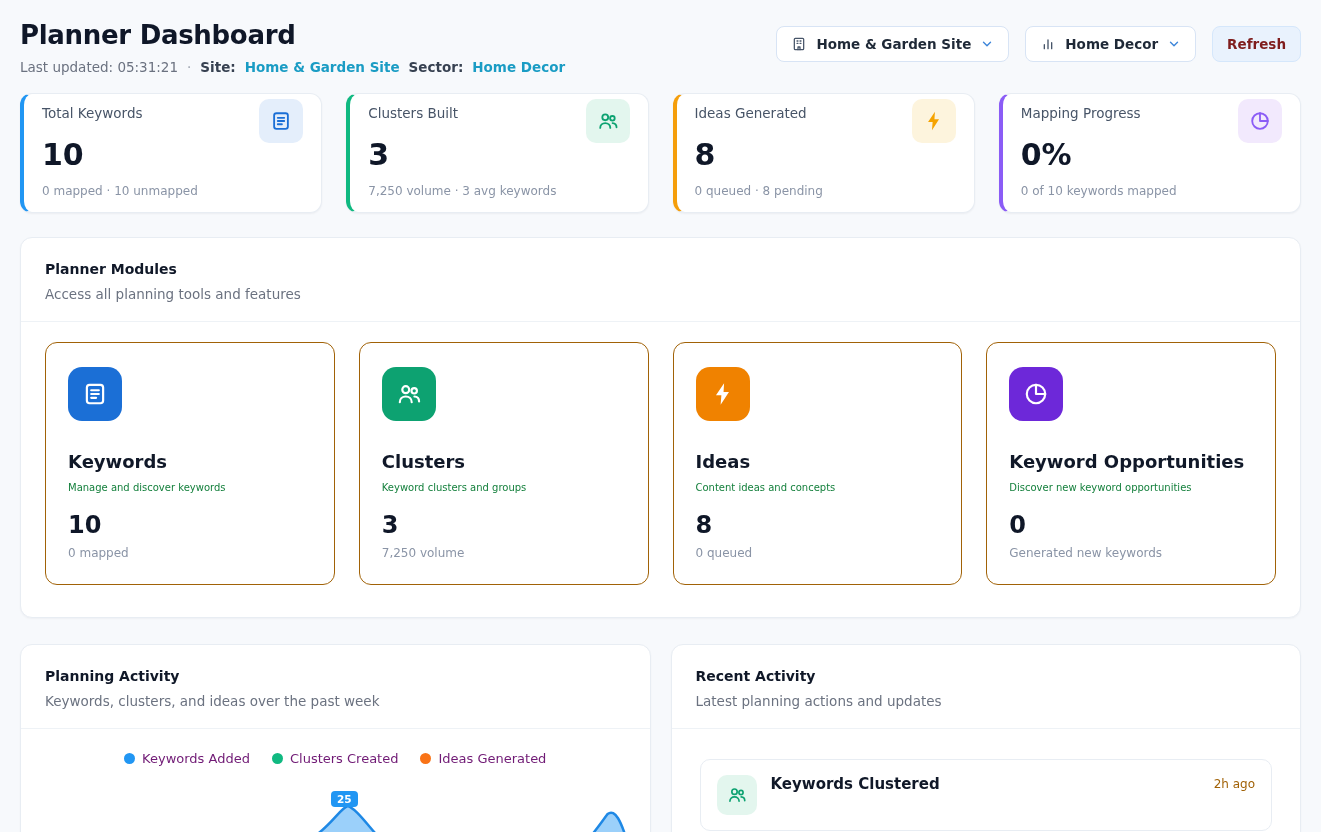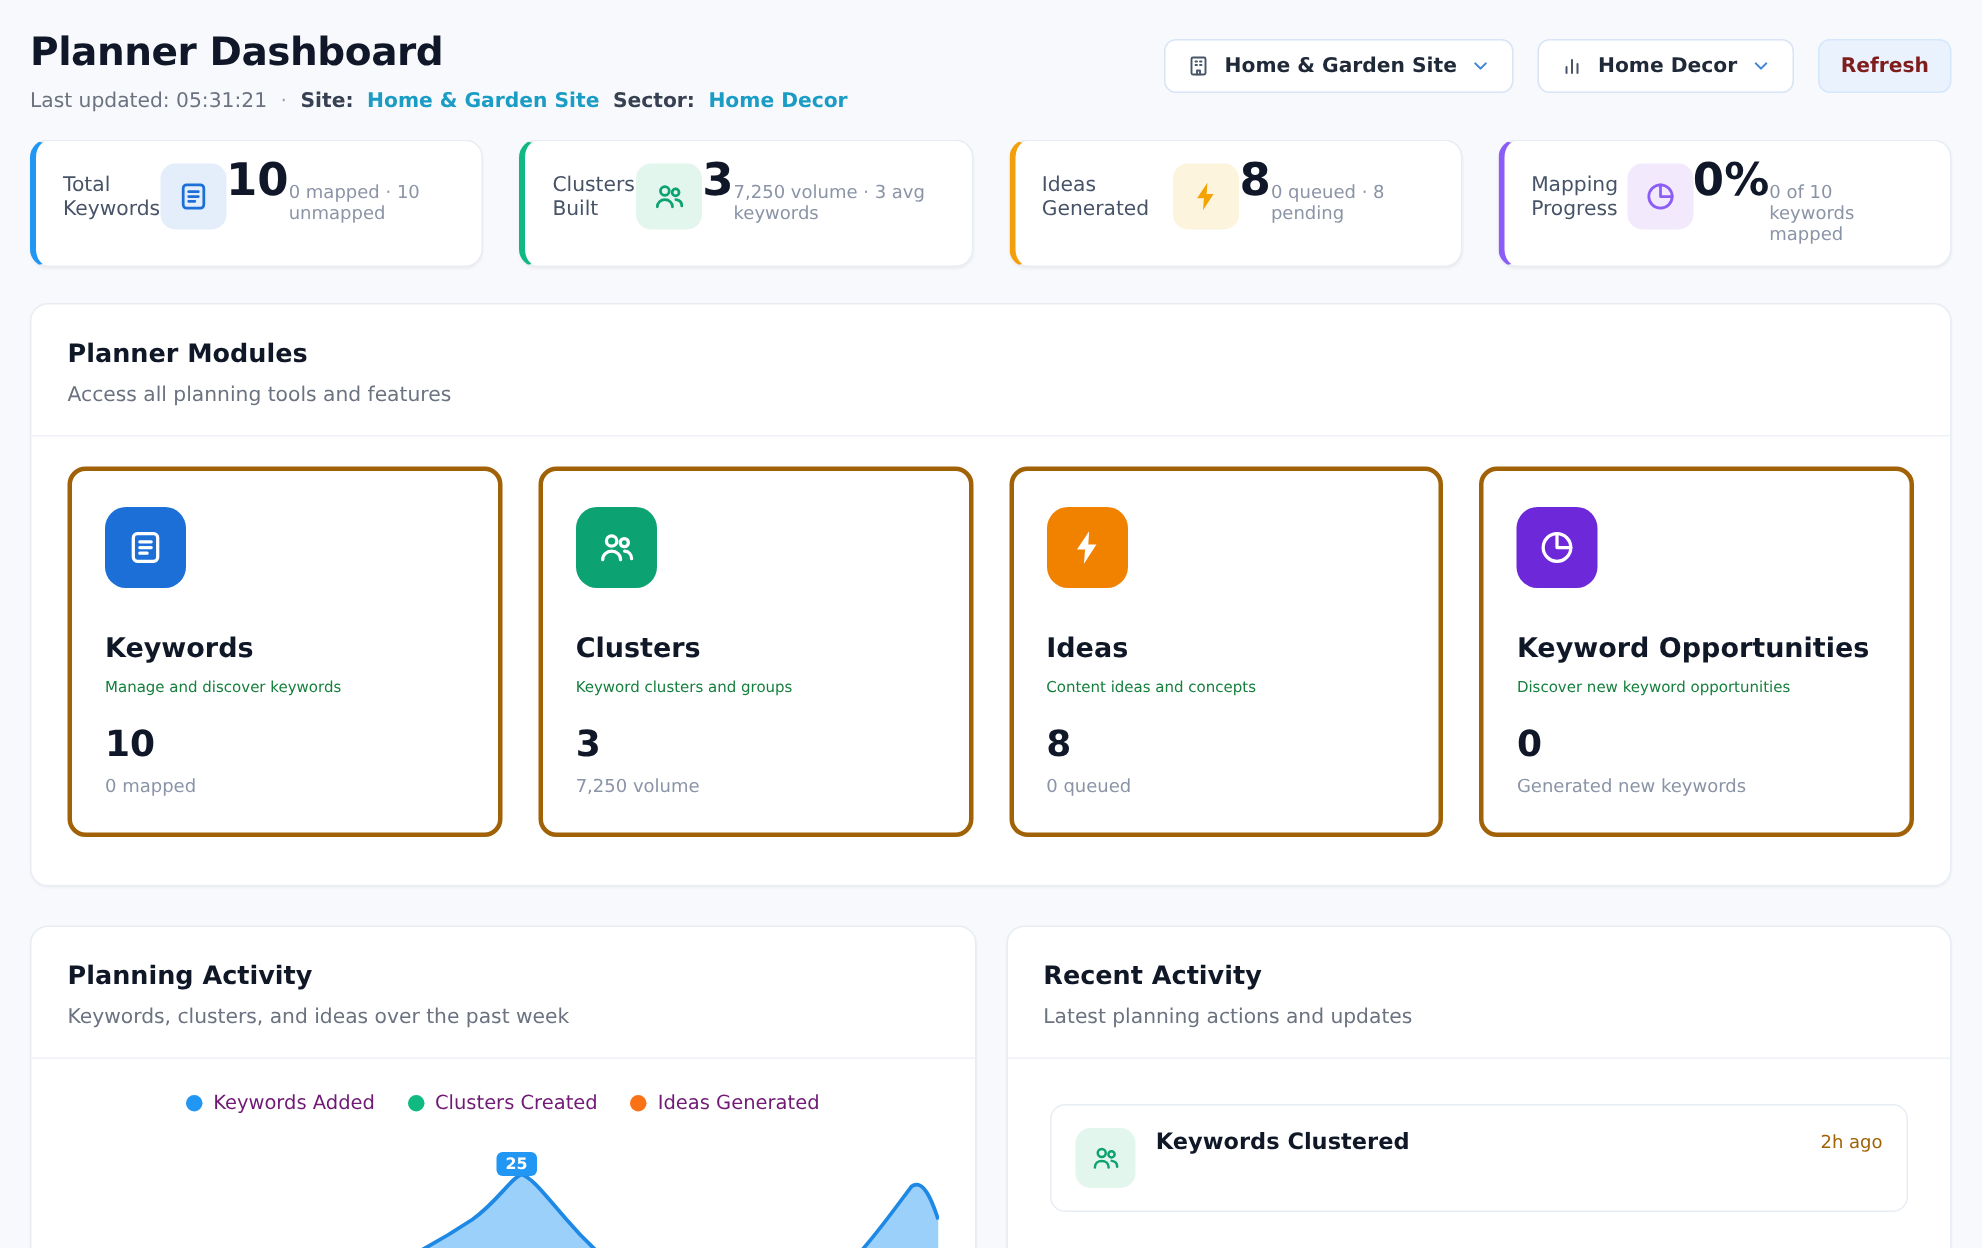--- a/index.html
+++ b/index.html
@@ -25,47 +25,47 @@
     padding: 9px 14px; font-size: 13.5px; font-weight: 600; color: #1f2937;
     font-family: inherit; cursor: pointer;
   }
   .btn svg { display: block; }
   .btn-refresh { background: #e9f2fd; color: #7f1d1d; border-color: #d5e7fb; padding: 9px 14px; }
 
   
   .stats-row { display: grid; grid-template-columns: repeat(4, 1fr); gap: 24px; margin-bottom: 24px; }
   .stat-card {
     background: #fff; border: 1px solid #e8edf3; border-left-width: 4px;
-    border-radius: 12px; padding: 15px 18px 14px; box-shadow: 0 1px 2px rgba(16,24,40,.05);
-    display: flex; flex-direction: row;
+    border-radius: 12px; padding: 5px 18px 14px; box-shadow: 0 1px 2px rgba(16,24,40,.05);
+    display: flex; flex-direction: column;
   }
   .stat-card.b-blue   { border-left-color: #2196f3; }
   .stat-card.b-green  { border-left-color: #10b981; }
   .stat-card.b-orange { border-left-color: #f59e0b; }
   .stat-card.b-purple { border-left-color: #8b5cf6; }
   .stat-top { display: flex; justify-content: space-between; align-items: flex-start; }
   .stat-label { font-size: 13.5px; color: #475467; padding-top: 6px; }
   .stat-icon { width: 44px; height: 44px; border-radius: 10px; display: flex; align-items: center; justify-content: center; flex: 0 0 auto; }
   .ic-blue   { background: #e4eefb; color: #1b6fd6; }
   .ic-green  { background: #e3f6ee; color: #0da271; }
   .ic-amber  { background: #fdf4dd; color: #f5a300; }
   .ic-purple { background: #f2e9fd; color: #8b5cf6; }
   .stat-value { font-size: 30px; font-weight: 800; color: #0f1728; margin-top: -6px; }
   .stat-detail { font-size: 12px; color: #8a94a6; margin-top: 12px; }
 
   
   .panel { background: #fff; border: 1px solid #e8edf3; border-radius: 12px; box-shadow: 0 1px 2px rgba(16,24,40,.04); margin-bottom: 26px; }
   .panel-head { padding: 23px 24px 19px; }
-  .panel-head h2 { font-size: 17px; font-weight: 700; color: #101828; margin-bottom: 9px; }
+  .panel-head h2 { font-size: 14px; font-weight: 700; color: #101828; margin-bottom: 9px; }
   .panel-head p { font-size: 13.5px; color: #6b7280; }
   .panel-divider { height: 1px; background: #eef2f6; }
 
   
   .modules-grid { display: grid; grid-template-columns: repeat(4, 1fr); gap: 24px; padding: 20px 24px 32px; }
-  .module-card { background: #fff; border: 3px solid #a16207; border-radius: 12px; padding: 24px 22px; cursor: pointer; }
+  .module-card { background: #fff; border: 1px solid #a16207; border-radius: 12px; padding: 24px 22px; cursor: pointer; }
   .module-icon { width: 54px; height: 54px; border-radius: 14px; display: flex; align-items: center; justify-content: center; color: #fff; }
   .mi-blue   { background: #1b6fd6; }
   .mi-green  { background: #0da271; }
   .mi-orange { background: #f08200; }
   .mi-purple { background: #6d28d9; }
   .module-card h3 { font-size: 18px; font-weight: 700; color: #101828; margin: 30px 0 10px; }
   .module-desc { font-size: 10px; color: #15803d; margin-bottom: 18px; }
   .module-value { font-size: 24px; font-weight: 800; color: #0f1728; }
   .module-detail { font-size: 12px; color: #8a94a6; margin-top: 7px; }
 

